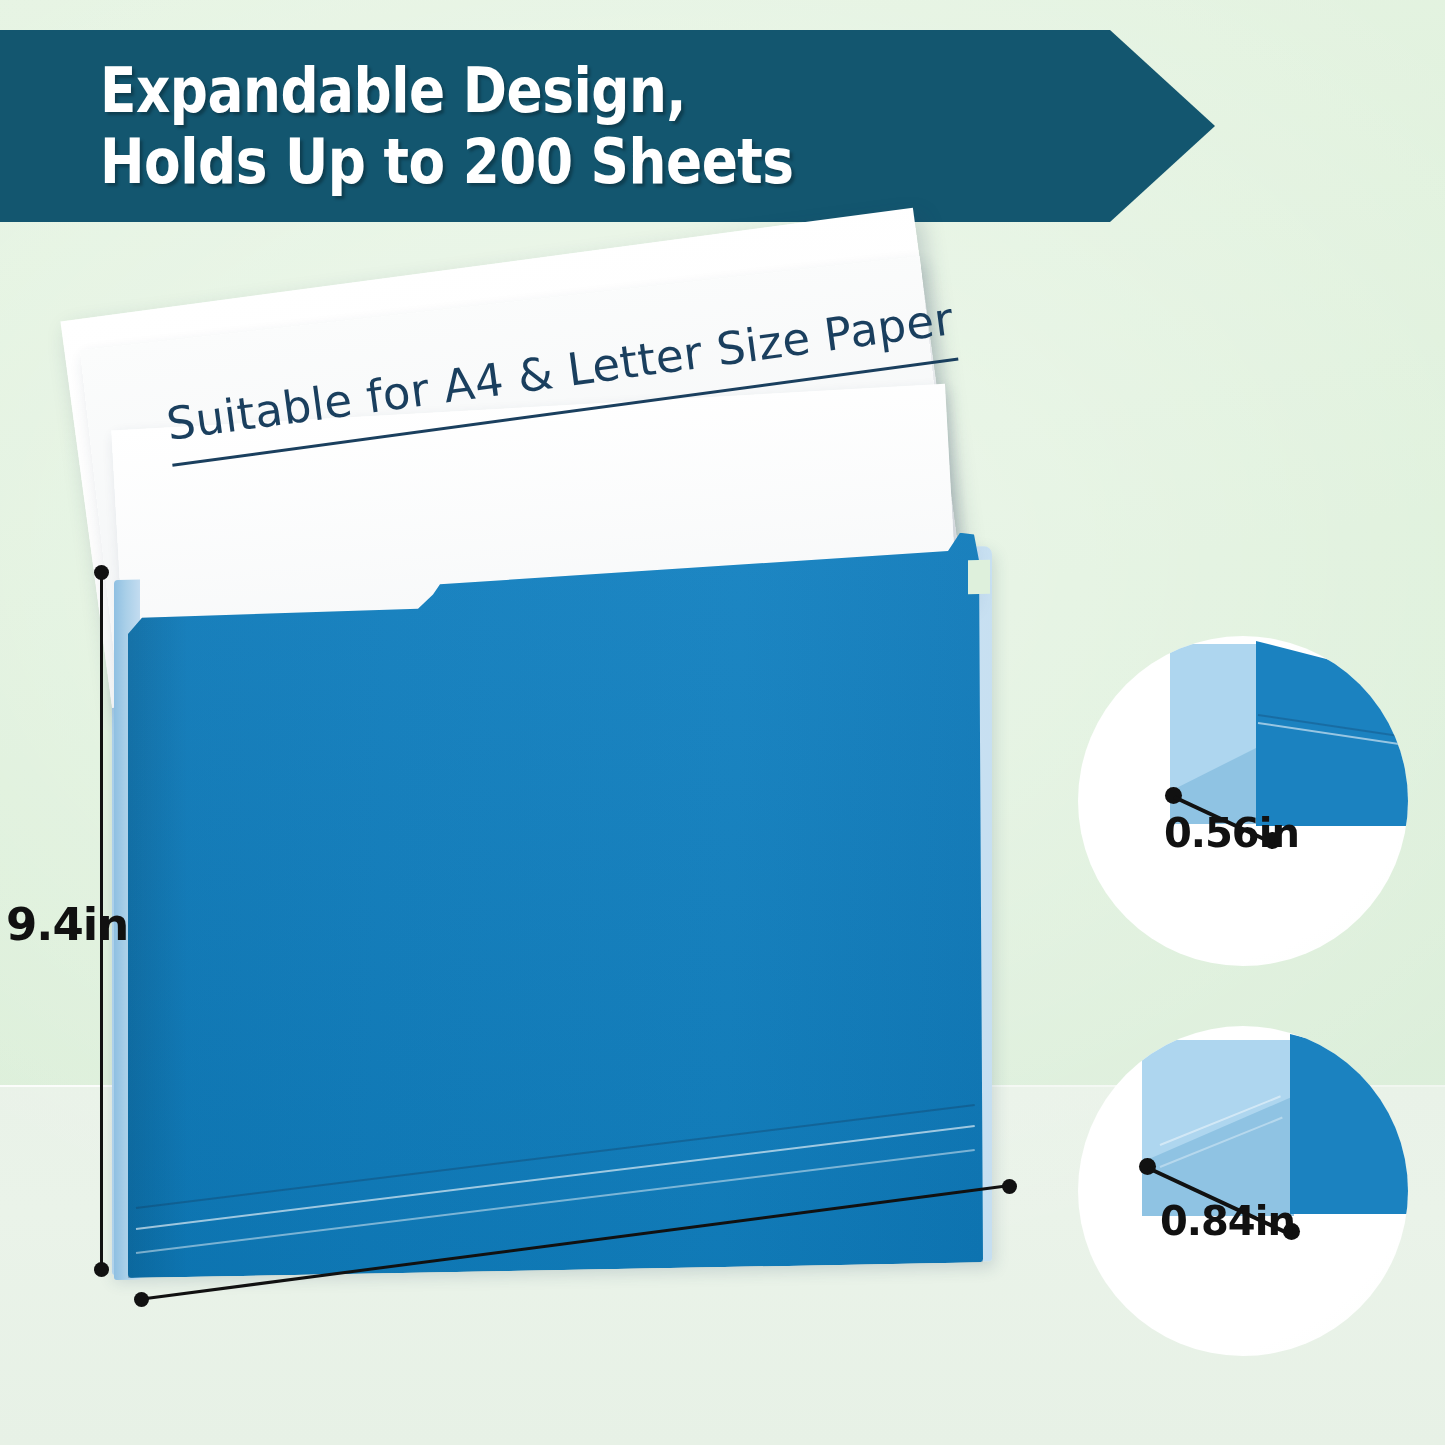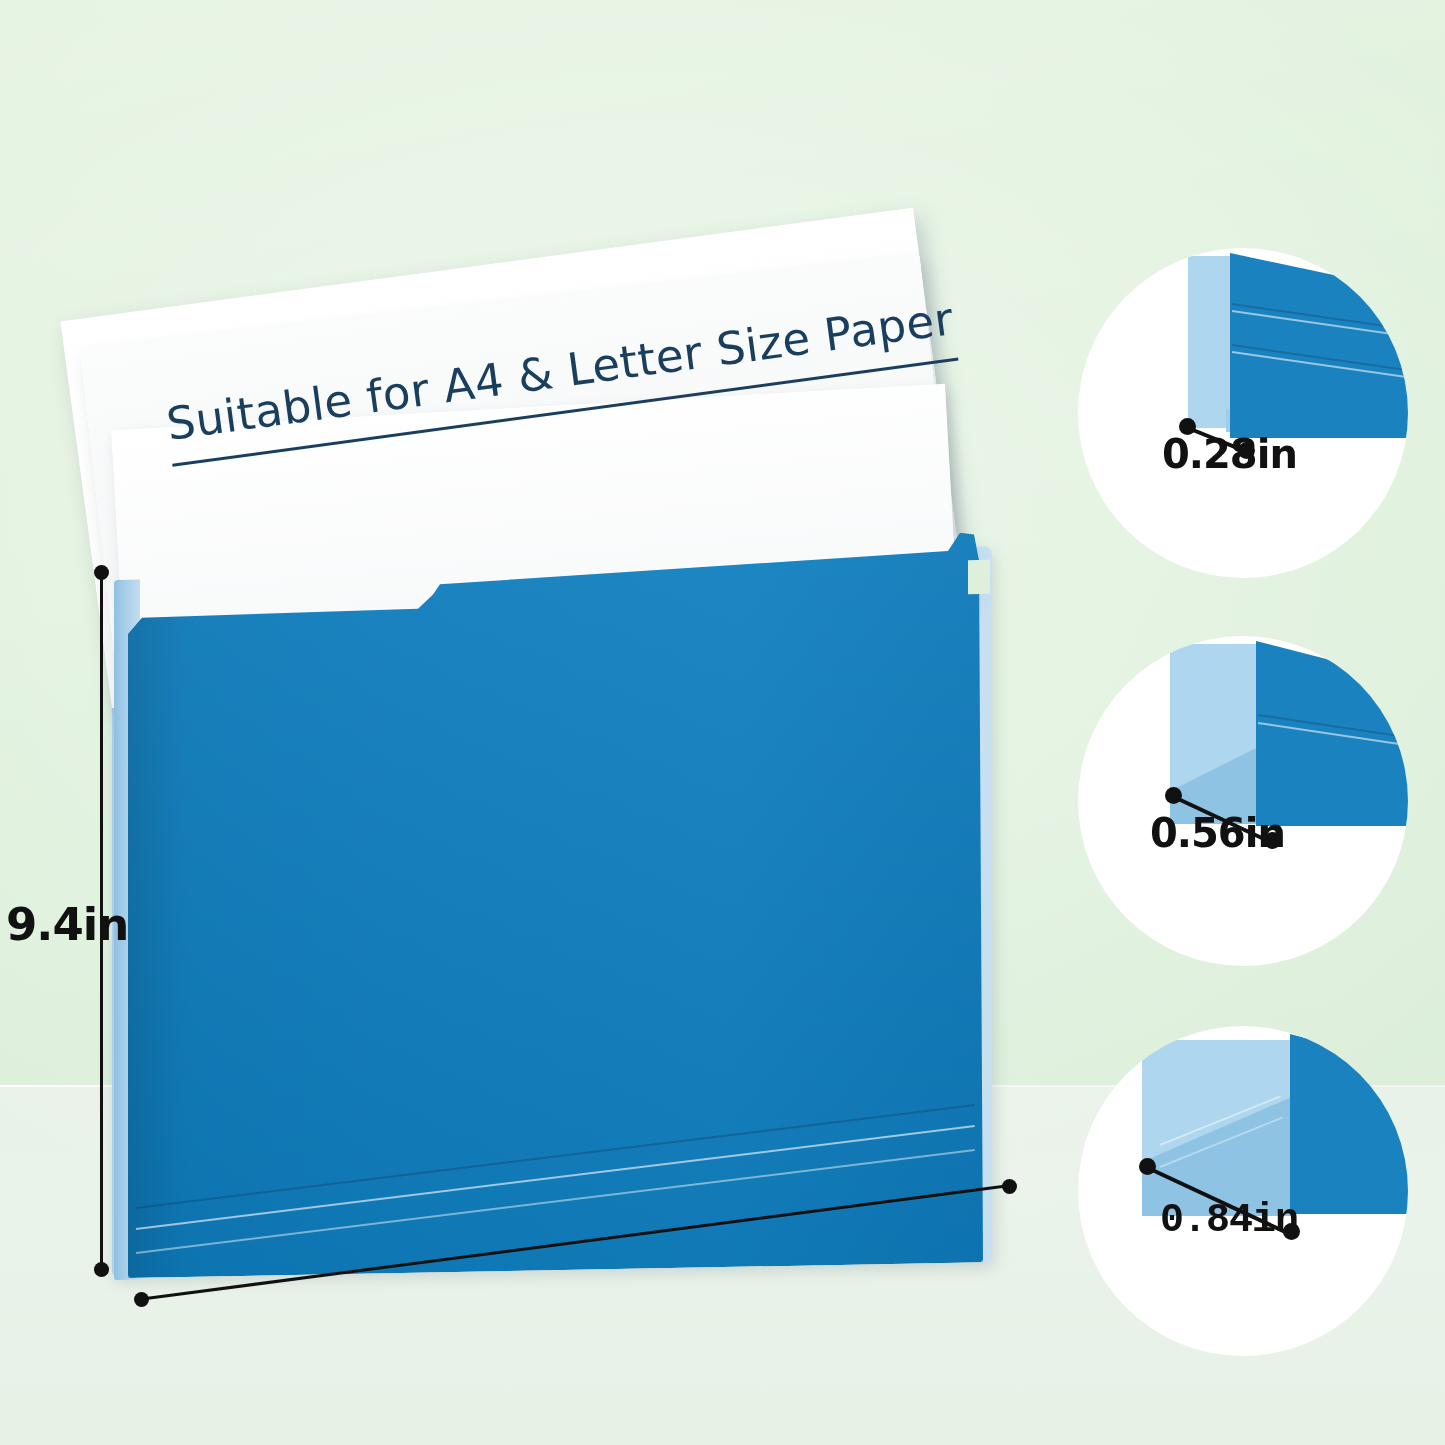--- a/index.html
+++ b/index.html
@@ -155,20 +155,25 @@
 </head>
 <body>
 
 <div id="stage">
 
   <div class="bg-base"></div>
   <div class="bg-floor"></div>
   <div class="bg-floor-line"></div>
   <div class="bg-vign"></div>
 
+  <div class="banner">
+    <div class="banner-shape"></div>
+    <div class="banner-text">Expandable Design,
+Holds Up to 200 Sheets</div>
+  </div>
 
   <div class="folder-wrap">
 
     <div class="folder-back"></div>
 
     <div class="paper"></div>
     <div class="paper-2"></div>
     <div class="paper-3"></div>
 
     <div class="paper-label">
@@ -187,71 +192,52 @@
 
   <div class="dimline dim-v-line"></div>
   <div class="dot dim-v-dot-top"></div>
   <div class="dot dim-v-dot-bot"></div>
   <div class="dim-v-label">9.4in</div>
 
   <div class="dimline dim-h-line"></div>
   <div class="dot dim-h-dot-left"></div>
   <div class="dot dim-h-dot-right"></div>
 
-  <div class="callout co1">
-    <div class="disc">
-      <div class="gus" style="left:110px;top:0px;width:230px;height:200px;">
-        <div class="face-left" style="left:0px;top:8px;width:42px;height:172px;"></div>
-        <div class="face-left-in" style="left:38px;top:160px;width:44px;height:24px;
-             clip-path:polygon(0 0,100% 100%,100% 100%,0 100%);"></div>
-        <div class="face-right" style="left:42px;top:5px;width:192px;height:185px;
-             clip-path:polygon(0 0,100% 22%,100% 100%,0 100%);"></div>
-        <div class="ribd" style="left:44px;top:55px;width:190px;transform:rotate(8.2deg);"></div>
-        <div class="rib" style="left:44px;top:62px;width:190px;transform:rotate(8.2deg);"></div>
-        <div class="ribd" style="left:44px;top:96px;width:190px;transform:rotate(8.2deg);"></div>
-        <div class="rib" style="left:44px;top:103px;width:190px;transform:rotate(8.2deg);"></div>
-      </div>
-      <div class="co-dot" style="left:101px;top:170px;"></div>
-      <div class="co-line" style="left:110px;top:178px;width:63px;transform:rotate(22deg);"></div>
-      <div class="co-dot" style="left:160px;top:194px;"></div>
-      <div class="co-label" style="left:84px;top:183px;">0.28in</div>
-    </div>
-  </div>
 
   <div class="callout co2">
     <div class="disc">
       <div class="gus" style="left:92px;top:0px;width:250px;height:200px;">
         <div class="face-left" style="left:0px;top:8px;width:86px;height:172px;"></div>
         <div class="floor" style="left:0px;top:110px;width:90px;height:78px;
              clip-path:polygon(0 58%,100% 0,100% 100%,0 100%);"></div>
         <div class="face-right" style="left:86px;top:5px;width:180px;height:185px;
              clip-path:polygon(0 0,100% 25%,100% 100%,0 100%);"></div>
         <div class="ribd" style="left:88px;top:78px;width:178px;transform:rotate(8.5deg);"></div>
         <div class="rib" style="left:88px;top:86px;width:178px;transform:rotate(8.5deg);"></div>
       </div>
       <div class="co-dot" style="left:87px;top:151px;"></div>
       <div class="co-line" style="left:96px;top:159px;width:104px;transform:rotate(25deg);"></div>
       <div class="co-dot" style="left:186px;top:196px;"></div>
-      <div class="co-label" style="left:72px;top:174px;">0.56in</div>
+      <div class="co-label" style="left:86px;top:174px;">0.56in</div>
     </div>
   </div>
 
   <div class="callout co3">
     <div class="disc">
       <div class="gus" style="left:64px;top:0px;width:282px;height:200px;">
         <div class="face-left" style="left:0px;top:14px;width:148px;height:160px;"></div>
         <div class="floor" style="left:0px;top:70px;width:152px;height:120px;
              clip-path:polygon(0 55%,100% 0,100% 100%,0 100%);"></div>
         <div class="face-right" style="left:148px;top:8px;width:142px;height:180px;
              clip-path:polygon(0 0,100% 20%,100% 100%,0 100%);"></div>
         <div class="rib" style="left:18px;top:118px;width:130px;transform:rotate(-22deg);
              background:rgba(255,255,255,.45);"></div>
         <div class="rib" style="left:18px;top:140px;width:132px;transform:rotate(-22deg);
              background:rgba(255,255,255,.35);"></div>
       </div>
       <div class="co-dot" style="left:61px;top:132px;"></div>
       <div class="co-line" style="left:70px;top:140px;width:153px;transform:rotate(25deg);"></div>
       <div class="co-dot" style="left:205px;top:197px;"></div>
-      <div class="co-label" style="left:82px;top:172px;font-family:Liberation Mono, monospace;">0.84in</div>
+      <div class="co-label" style="left:82px;top:172px;">0.84in</div>
     </div>
   </div>
 
 </div>
 
 </body></html>

